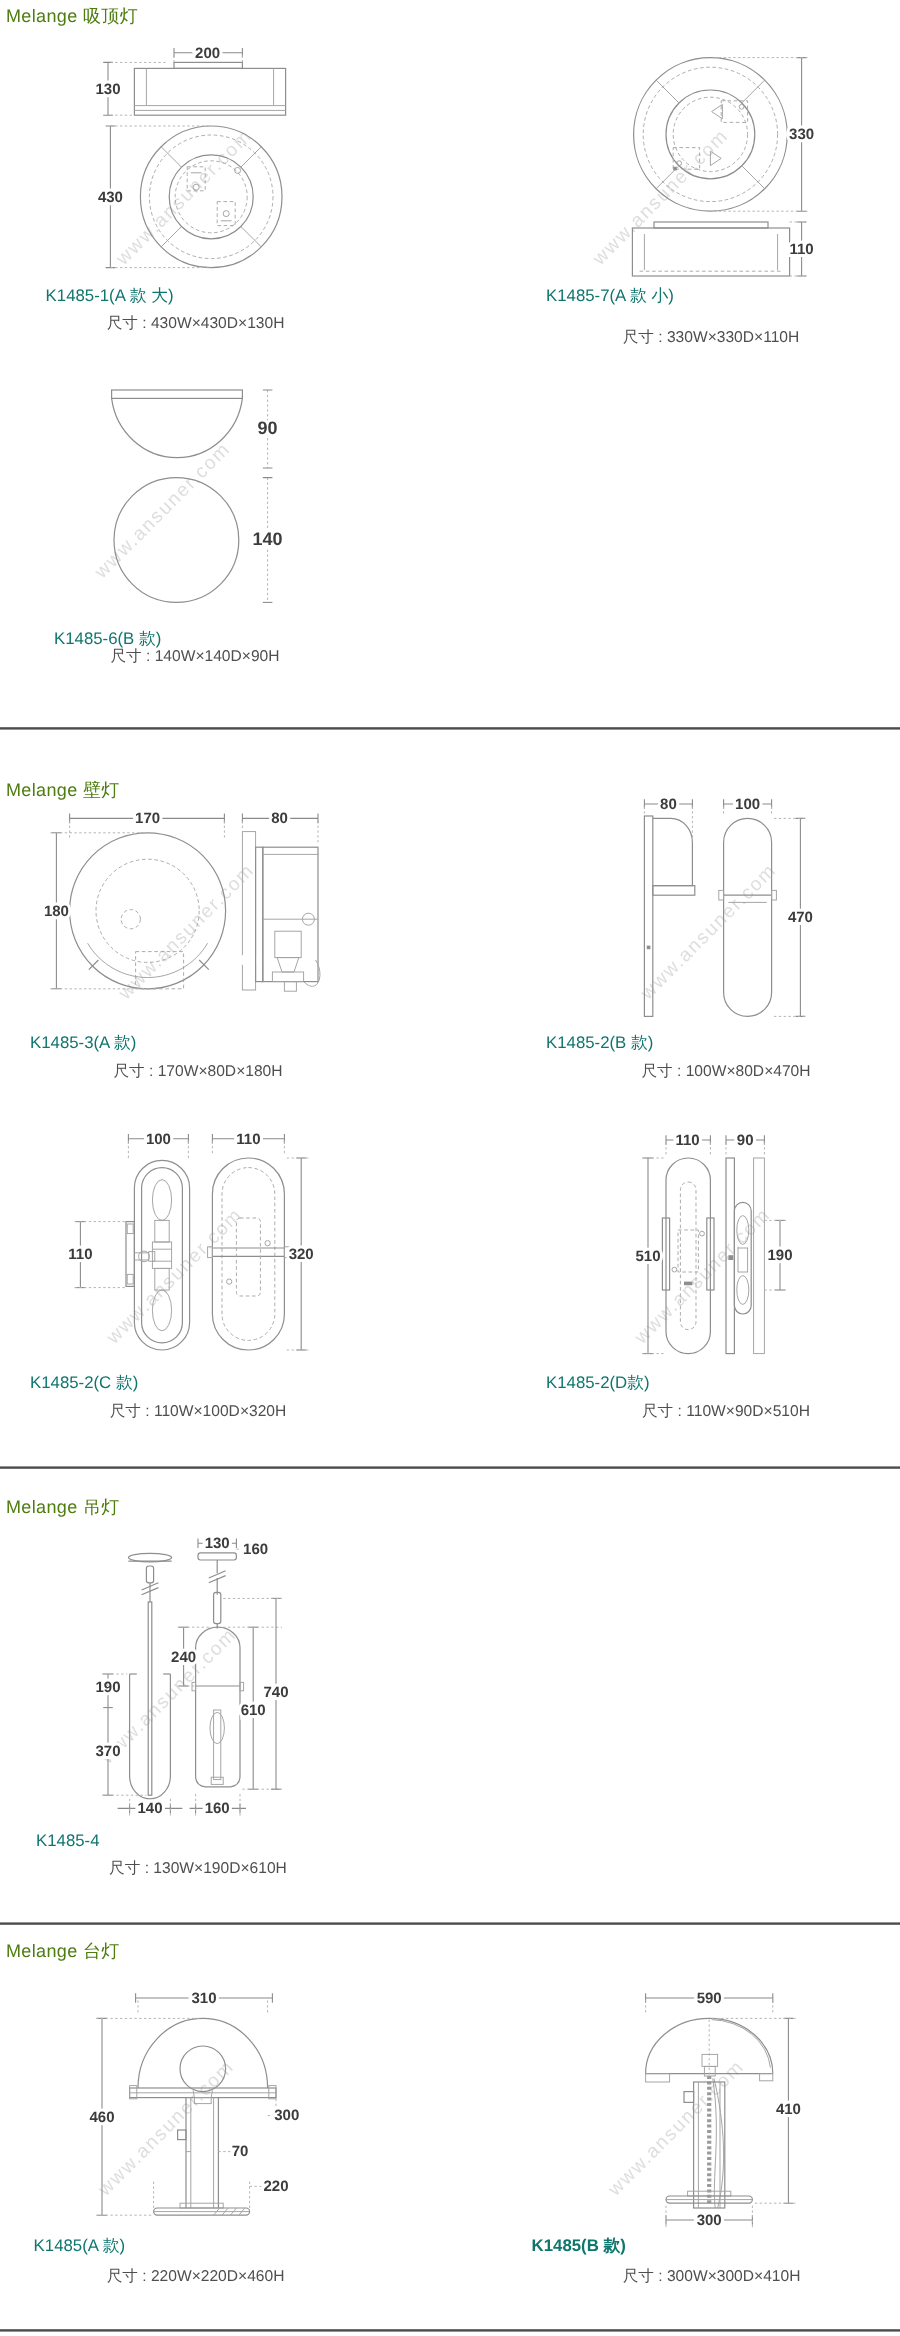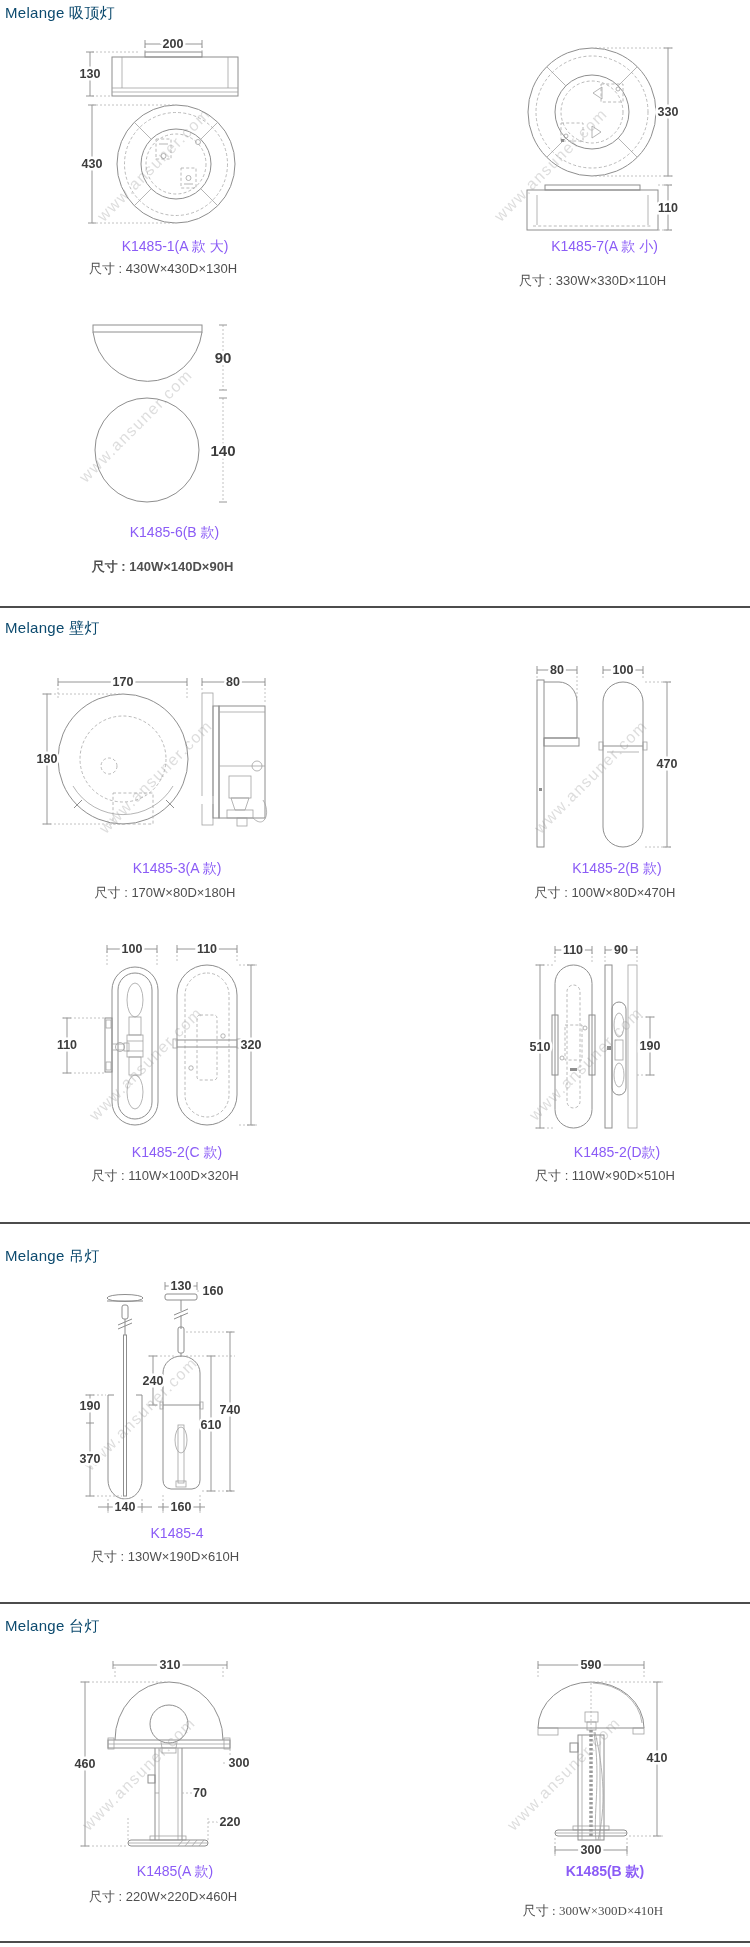--- a/index.html
+++ b/index.html
@@ -1,22 +1,22 @@
 <!DOCTYPE html>
 <html><head>
 <meta charset="utf-8">
 <style>
   html,body{margin:0;padding:0;background:#fff;}
   body{width:750px;height:1947px;position:relative;overflow:hidden;
        font-family:"Liberation Sans",sans-serif;color:#555;}
-  .sec-title{position:absolute;left:5px;font-size:15px;color:#0c4a6e;letter-spacing:.3px;}
+  .sec-title{position:absolute;left:5px;font-size:15px;color:#4d7c0f;letter-spacing:.3px;}
   .divider{position:absolute;left:0;width:750px;height:2px;background:#4c4c4c;}
   .fig{position:absolute;}
   .fig svg{position:absolute;left:0;top:0;font-family:"Liberation Sans",sans-serif;}
-  .cap{position:absolute;left:12px;width:100%;text-align:center;font-size:14px;color:#8b5cf6;}
+  .cap{position:absolute;left:0;width:100%;text-align:left;font-size:14px;color:#0f766e;}
   .size{position:absolute;left:0;width:100%;text-align:center;font-size:13px;color:#4f4f4f;}
   .wm{position:absolute;font-size:16px;color:#dedede;letter-spacing:1.5px;
       transform:rotate(-45deg);white-space:nowrap;pointer-events:none;}
   
   .draw{fill:none;stroke:#8e8e8e;stroke-width:1;}
   .thin{fill:none;stroke:#a2a2a2;stroke-width:.8;}
   .dash{fill:none;stroke:#a8a8a8;stroke-width:.8;stroke-dasharray:3,2.2;}
   .dim{stroke:#8a8a8a;stroke-width:.9;fill:none;}
   .ext{stroke:#b3b3b3;stroke-width:.8;fill:none;stroke-dasharray:2,2;}
   .dt{fill:#3c3c3c;font-size:12.5px;font-weight:bold;text-anchor:middle;
@@ -159,25 +159,25 @@
       <circle class="draw" cx="102" cy="148" r="52"></circle>
     </g>
     <g>
       <line class="ext" x1="178" y1="96" x2="178" y2="200"></line>
       <line class="dim" x1="174" y1="96" x2="182" y2="96"></line>
         <line class="dim" x1="174" y1="200" x2="182" y2="200"></line>
       <text class="dt dtl" x="178" y="148">140</text>
     </g>
   </svg>
   <div class="cap" style="top:222px;">K1485-6(B 款)</div>
-  <div class="size" style="top:256px;font-weight:bold;">尺寸 : 140W×140D×90H</div>
+  <div class="size" style="top:236px;">尺寸 : 140W×140D×90H</div>
 </div>
 
 <div class="divider" style="top:606px;"></div>
-<div class="sec-title" style="top:619px;">Melange 壁灯</div>
+<div class="sec-title" style="top:649px;">Melange 壁灯</div>
 
 <div class="fig" style="left:25px;top:648px;width:280px;height:262px;">
   <div class="wm" style="left:55px;top:120px;">www.ansuner.com</div>
   <svg width="280" height="210" viewBox="0 0 280 210">
     <g>
       <line class="dim" x1="33" y1="34" x2="162" y2="34"></line>
       <line class="dim" x1="33" y1="30" x2="33" y2="38"></line>
         <line class="dim" x1="162" y1="30" x2="162" y2="38"></line>
       <line class="ext" x1="33" y1="36" x2="33" y2="50"></line>
         <line class="ext" x1="162" y1="36" x2="162" y2="50"></line>
@@ -611,16 +611,16 @@
     <g>
       <line class="dim" x1="112" y1="200" x2="184" y2="200"></line>
       <line class="dim" x1="112" y1="196" x2="112" y2="204"></line>
         <line class="dim" x1="184" y1="196" x2="184" y2="204"></line>
       <line class="ext" x1="112" y1="188" x2="112" y2="206"></line>
         <line class="ext" x1="184" y1="188" x2="184" y2="206"></line>
       <text class="dt" x="148" y="200">300</text>
     </g>
   </svg>
   <div class="cap" style="top:213px;font-weight:bold;">K1485(B 款)</div>
-  <div class="size" style="top:252px;font-family:Liberation Serif, serif;">尺寸 : 300W×300D×410H</div>
+  <div class="size" style="top:238px;">尺寸 : 300W×300D×410H</div>
 </div>
 
 <div class="divider" style="top:1941px;"></div>
 
 </body></html>

